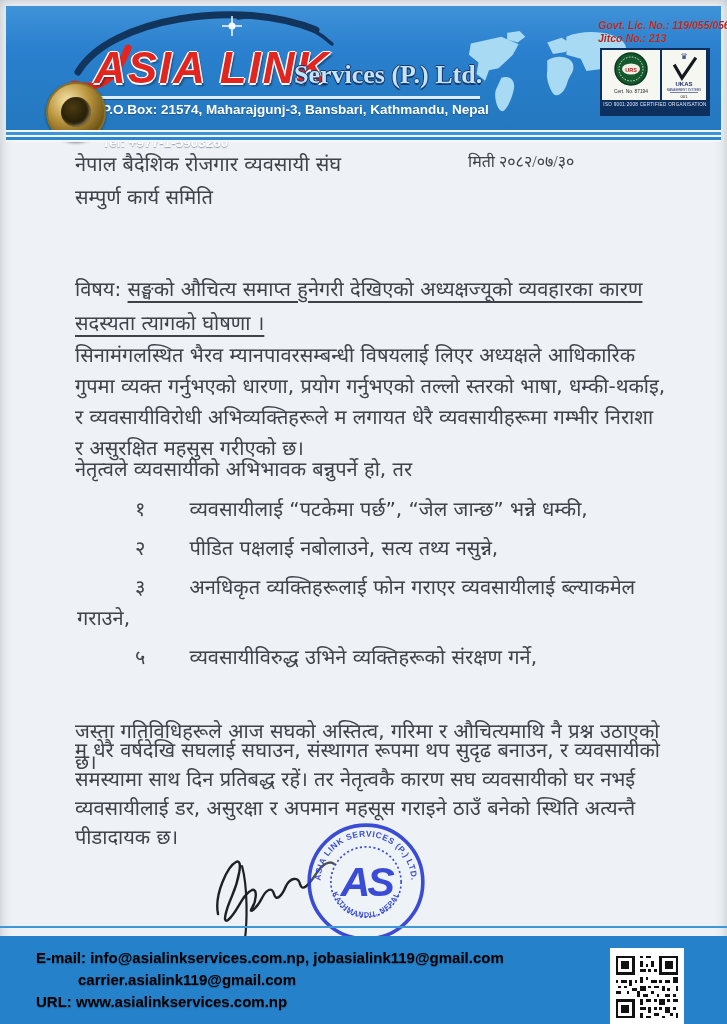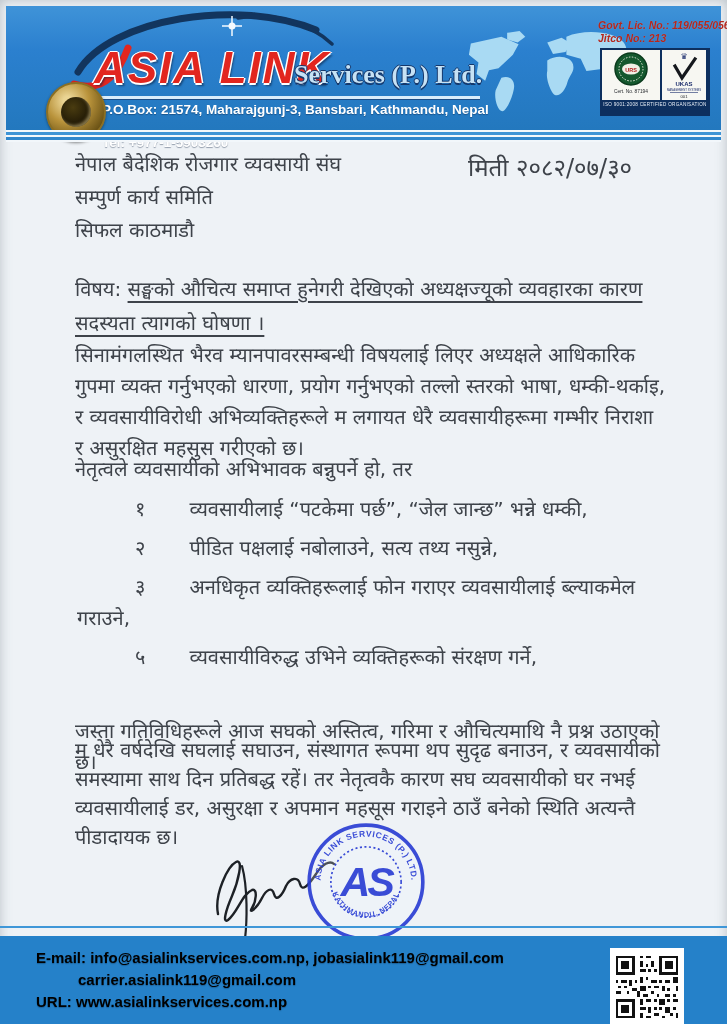--- a/index.html
+++ b/index.html
@@ -54,21 +54,21 @@
     background:#0d2f5e;padding:2px;box-sizing:border-box;}
   .cert-tiles{display:flex;gap:2px;}
   .cert-tile{background:#f7f7f2;height:50px;}
   .cert-tile.t1{width:58px;}
   .cert-tile.t2{width:44px;}
   .iso-line{font-family:"Liberation Sans",sans-serif;font-size:4.6px;letter-spacing:.3px;
     color:#e8eef6;text-align:center;margin-top:2px;white-space:nowrap;}
   
   .body-text{font-size:20px;line-height:31px;}
   .addr{position:absolute;left:75px;top:148px;font-size:20px;line-height:33px;}
-  .date{position:absolute;left:468px;top:150px;font-size:24px;}
+  .date{position:absolute;left:468px;top:150px;font-size:16px;font-family:Liberation Serif, serif;}
   .subject{position:absolute;left:75px;top:272px;width:592px;font-size:20px;line-height:34px;}
   .subject .sub-text{text-decoration:underline;text-underline-offset:5px;text-decoration-thickness:1.5px;}
   .para1{position:absolute;left:75px;top:340px;width:592px;}
   .intro{position:absolute;left:75px;top:454px;width:592px;}
   .list{position:absolute;left:77px;top:494px;width:592px;}
   .item{text-indent:58px;margin-bottom:8px;font-size:20px;line-height:31px;}
   .item .num{display:inline-block;margin-right:44px;text-indent:0;}
   .para2{position:absolute;left:75px;top:716px;width:610px;}
   .para3{position:absolute;left:75px;top:736px;width:592px;line-height:29px;}
   
@@ -145,21 +145,20 @@
         </div>
       </div>
       <div class="iso-line">ISO 9001:2008 CERTIFIED ORGANISATION</div>
     </div>
   </div>
   <div class="header-stripes"></div>
 
   <div class="addr">
     <div>नेपाल बैदेशिक रोजगार व्यवसायी संघ</div>
     <div>सम्पुर्ण कार्य समिति</div>
-    <div>सिफल काठमाडौ</div>
   </div>
   <div class="date">मिती २०८२/०७/३०</div>
 
   <div class="subject">
     <span>विषय:</span>
     <span class="sub-text">सङ्घको औचित्य समाप्त हुनेगरी देखिएको अध्यक्षज्यूको व्यवहारका कारण सदस्यता त्यागको घोषणा ।</span>
   </div>
 
   <div class="para1 body-text">सिनामंगलस्थित भैरव म्यानपावरसम्बन्धी विषयलाई लिएर अध्यक्षले आधिकारिक गुपमा व्यक्त गर्नुभएको धारणा, प्रयोग गर्नुभएको तल्लो स्तरको भाषा, धम्की-थर्काइ, र व्यवसायीविरोधी अभिव्यक्तिहरूले म लगायत धेरै व्यवसायीहरूमा गम्भीर निराशा र असुरक्षित महसुस गरीएको छ।</div>
 

